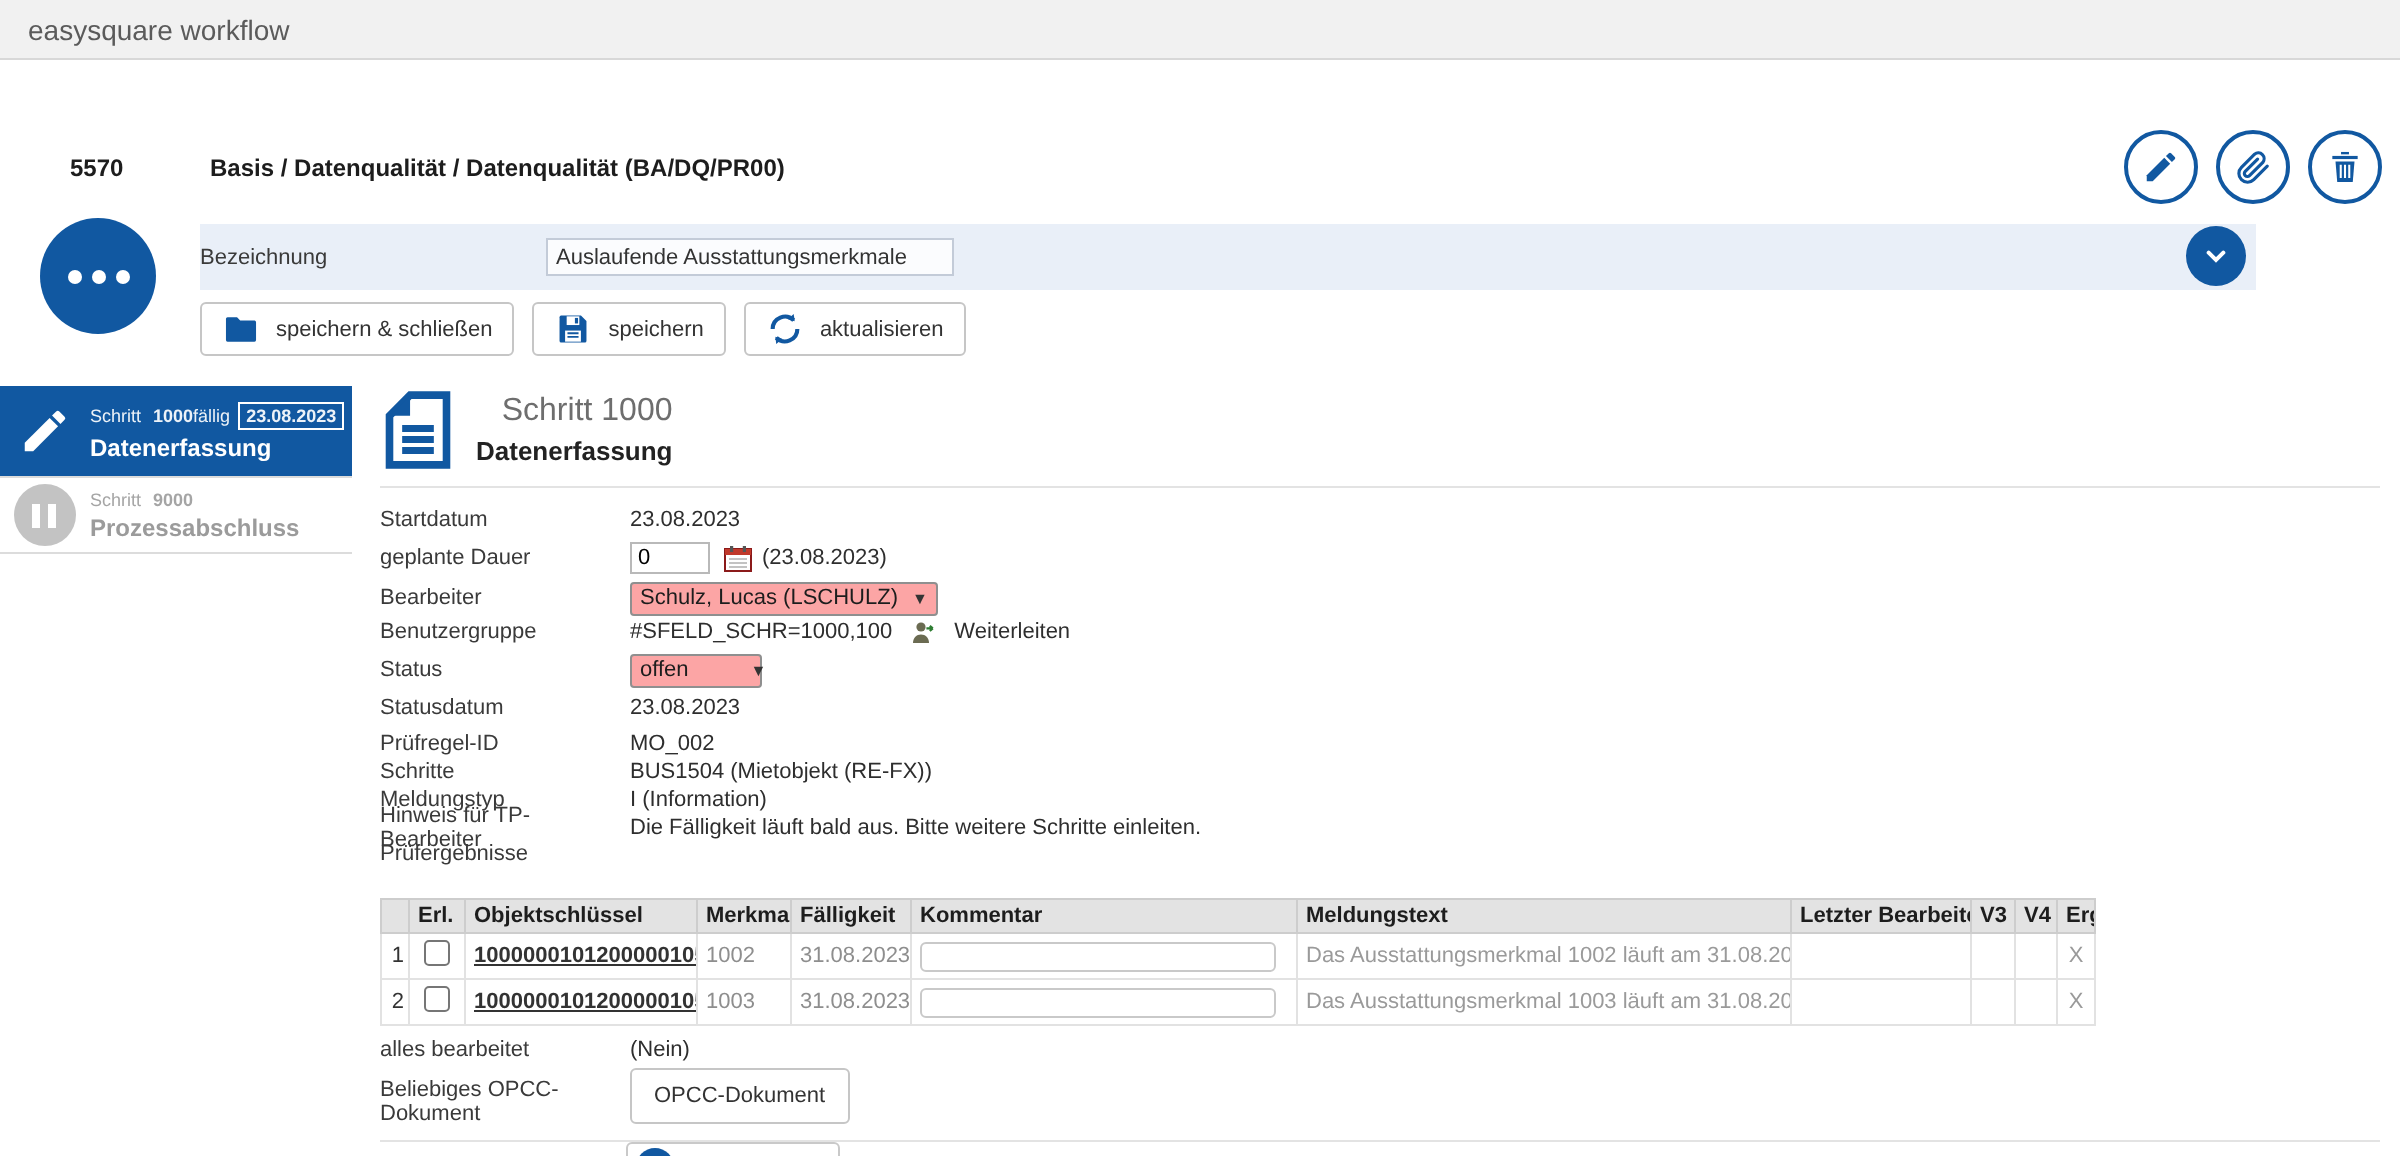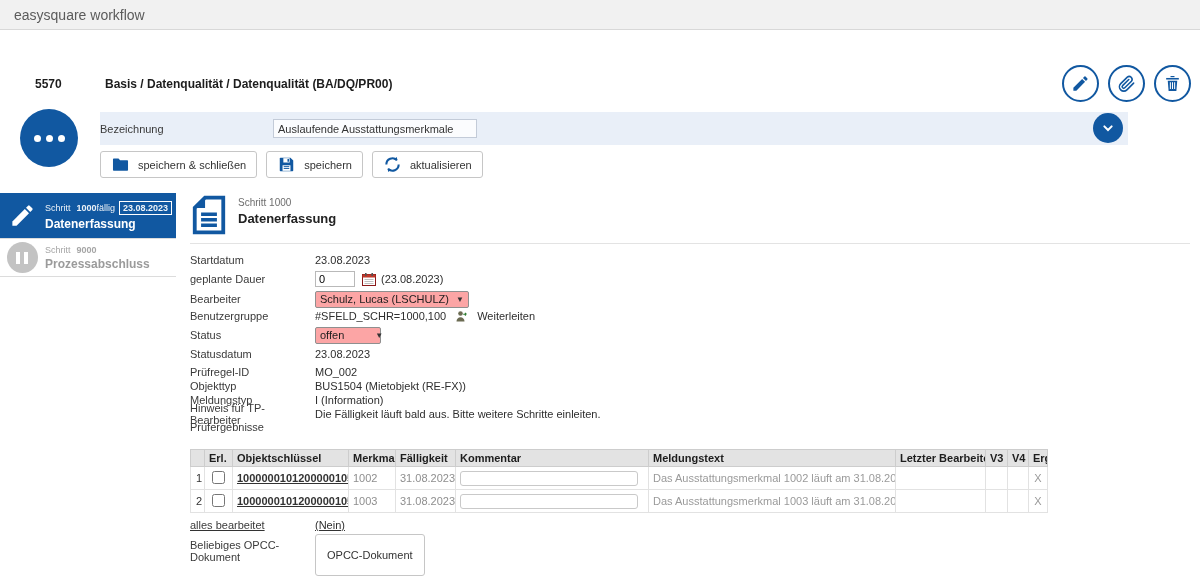--- a/index.html
+++ b/index.html
@@ -52,21 +52,21 @@
   .faellig { margin-left:auto; }
   .due-box { border:1px solid #fff; font-weight:bold; font-size:9px; padding:1px 3px; margin-left:4px; }
   .step-l2 { font-size:12px; font-weight:bold; margin-top:2px; }
   .step.inactive .step-l2 { color:#9b9b9b; }
 
   
   .main { position:absolute; left:190px; top:193px; width:1000px; font-size:11px; }
   .step-header { display:flex; height:44px; }
   .doc-icon svg { width:38px; height:44px; }
   .sh-text { margin-left:10px; padding-top:4px; }
-  .sh-small { font-size:10px; color:#6e6e6e; }
+  .sh-small { font-size:16px; color:#6e6e6e;text-align:right; }
   .sh-title { font-size:13px; font-weight:bold; color:#222; margin-top:3px; }
   .divider { border:none; border-top:1px solid #e3e3e3; margin-top:6px; }
 
   .form { margin-top:8px; }
   .frow { display:flex; align-items:center; }
   .flabel { width:125px; flex:none; color:#3a3a3a; }
   .fval { color:#2e2e2e; }
   .h16{height:16px}.h22{height:22px}.h18{height:18px}.h14{height:14px}.h10{height:11px}
   .gap3{margin-top:3px}
 
@@ -89,23 +89,23 @@
   td { border:1px solid #e2e2e2; padding:2px 4px; height:23px; white-space:nowrap; overflow:hidden; background:#fff; }
   td.rnum { text-align:right; padding-right:2px; color:#333; }
   td.chk { text-align:center; padding:0; }
   td.chk input { width:13px; height:13px; cursor:pointer; }
   a.obj-link { color:#333; font-weight:bold; text-decoration:underline; cursor:pointer; }
   td.muted { color:#8e8e8e; }
   td.msg { color:#9a9a9a; }
   td.erg { color:#9a9a9a; text-align:center; }
   .kom-input { width:178px; height:15px; border:1px solid #c9c9c9; border-radius:3px; font-size:11px; padding:0 3px; font-family:"Liberation Sans",sans-serif; }
 
-  .after-table { margin-top:5px;text-decoration:underline; }
+  .after-table { margin-top:5px; }
   .opcc-row { margin-top:2px; align-items:flex-start; }
-  .opcc-btn { height:42px; background:#fff; border:1px solid #c6c6c6; border-radius:3px; padding:0 11px; font-size:11px; color:#333; cursor:pointer; font-family:"Liberation Sans",sans-serif; }
+  .opcc-btn { height:28px; background:#fff; border:1px solid #c6c6c6; border-radius:3px; padding:0 11px; font-size:11px; color:#333; cursor:pointer; font-family:"Liberation Sans",sans-serif; }
   .divider2 { border:none; border-top:1px solid #e3e3e3; margin-top:7px; }
   .finish-btn { display:flex; align-items:center; gap:9px; margin-left:123px; margin-top:0px; height:25px; background:#fff; border:1px solid #c9c9c9; border-radius:3px; padding:0 12px 0 4px; font-size:11px; color:#333; cursor:pointer; font-family:"Liberation Sans",sans-serif; }
   .check-circle { width:19px; height:19px; border-radius:50%; background:#1158a1; display:flex; align-items:center; justify-content:center; }
   .check-circle svg { width:12px; height:12px; }
 </style>
 </head>
 <body>
 
 <div class="screen">
 
@@ -297,21 +297,21 @@
       <div class="frow h16">
         <span class="flabel">Statusdatum</span>
         <span class="fval">23.08.2023</span>
       </div>
 
       <div class="frow h14 gap3">
         <span class="flabel">Prüfregel-ID</span>
         <span class="fval">MO_002</span>
       </div>
       <div class="frow h14">
-        <span class="flabel">Objekttyp</span>
+        <span class="flabel">Schritte</span>
         <span class="fval">BUS1504 (Mietobjekt (RE-FX))</span>
       </div>
       <div class="frow h14">
         <span class="flabel">Meldungstyp</span>
         <span class="fval">I (Information)</span>
       </div>
       <div class="frow h14">
         <span class="flabel">Hinweis für TP-Bearbeiter</span>
         <span class="fval">Die Fälligkeit läuft bald aus. Bitte weitere Schritte einleiten.</span>
       </div>

